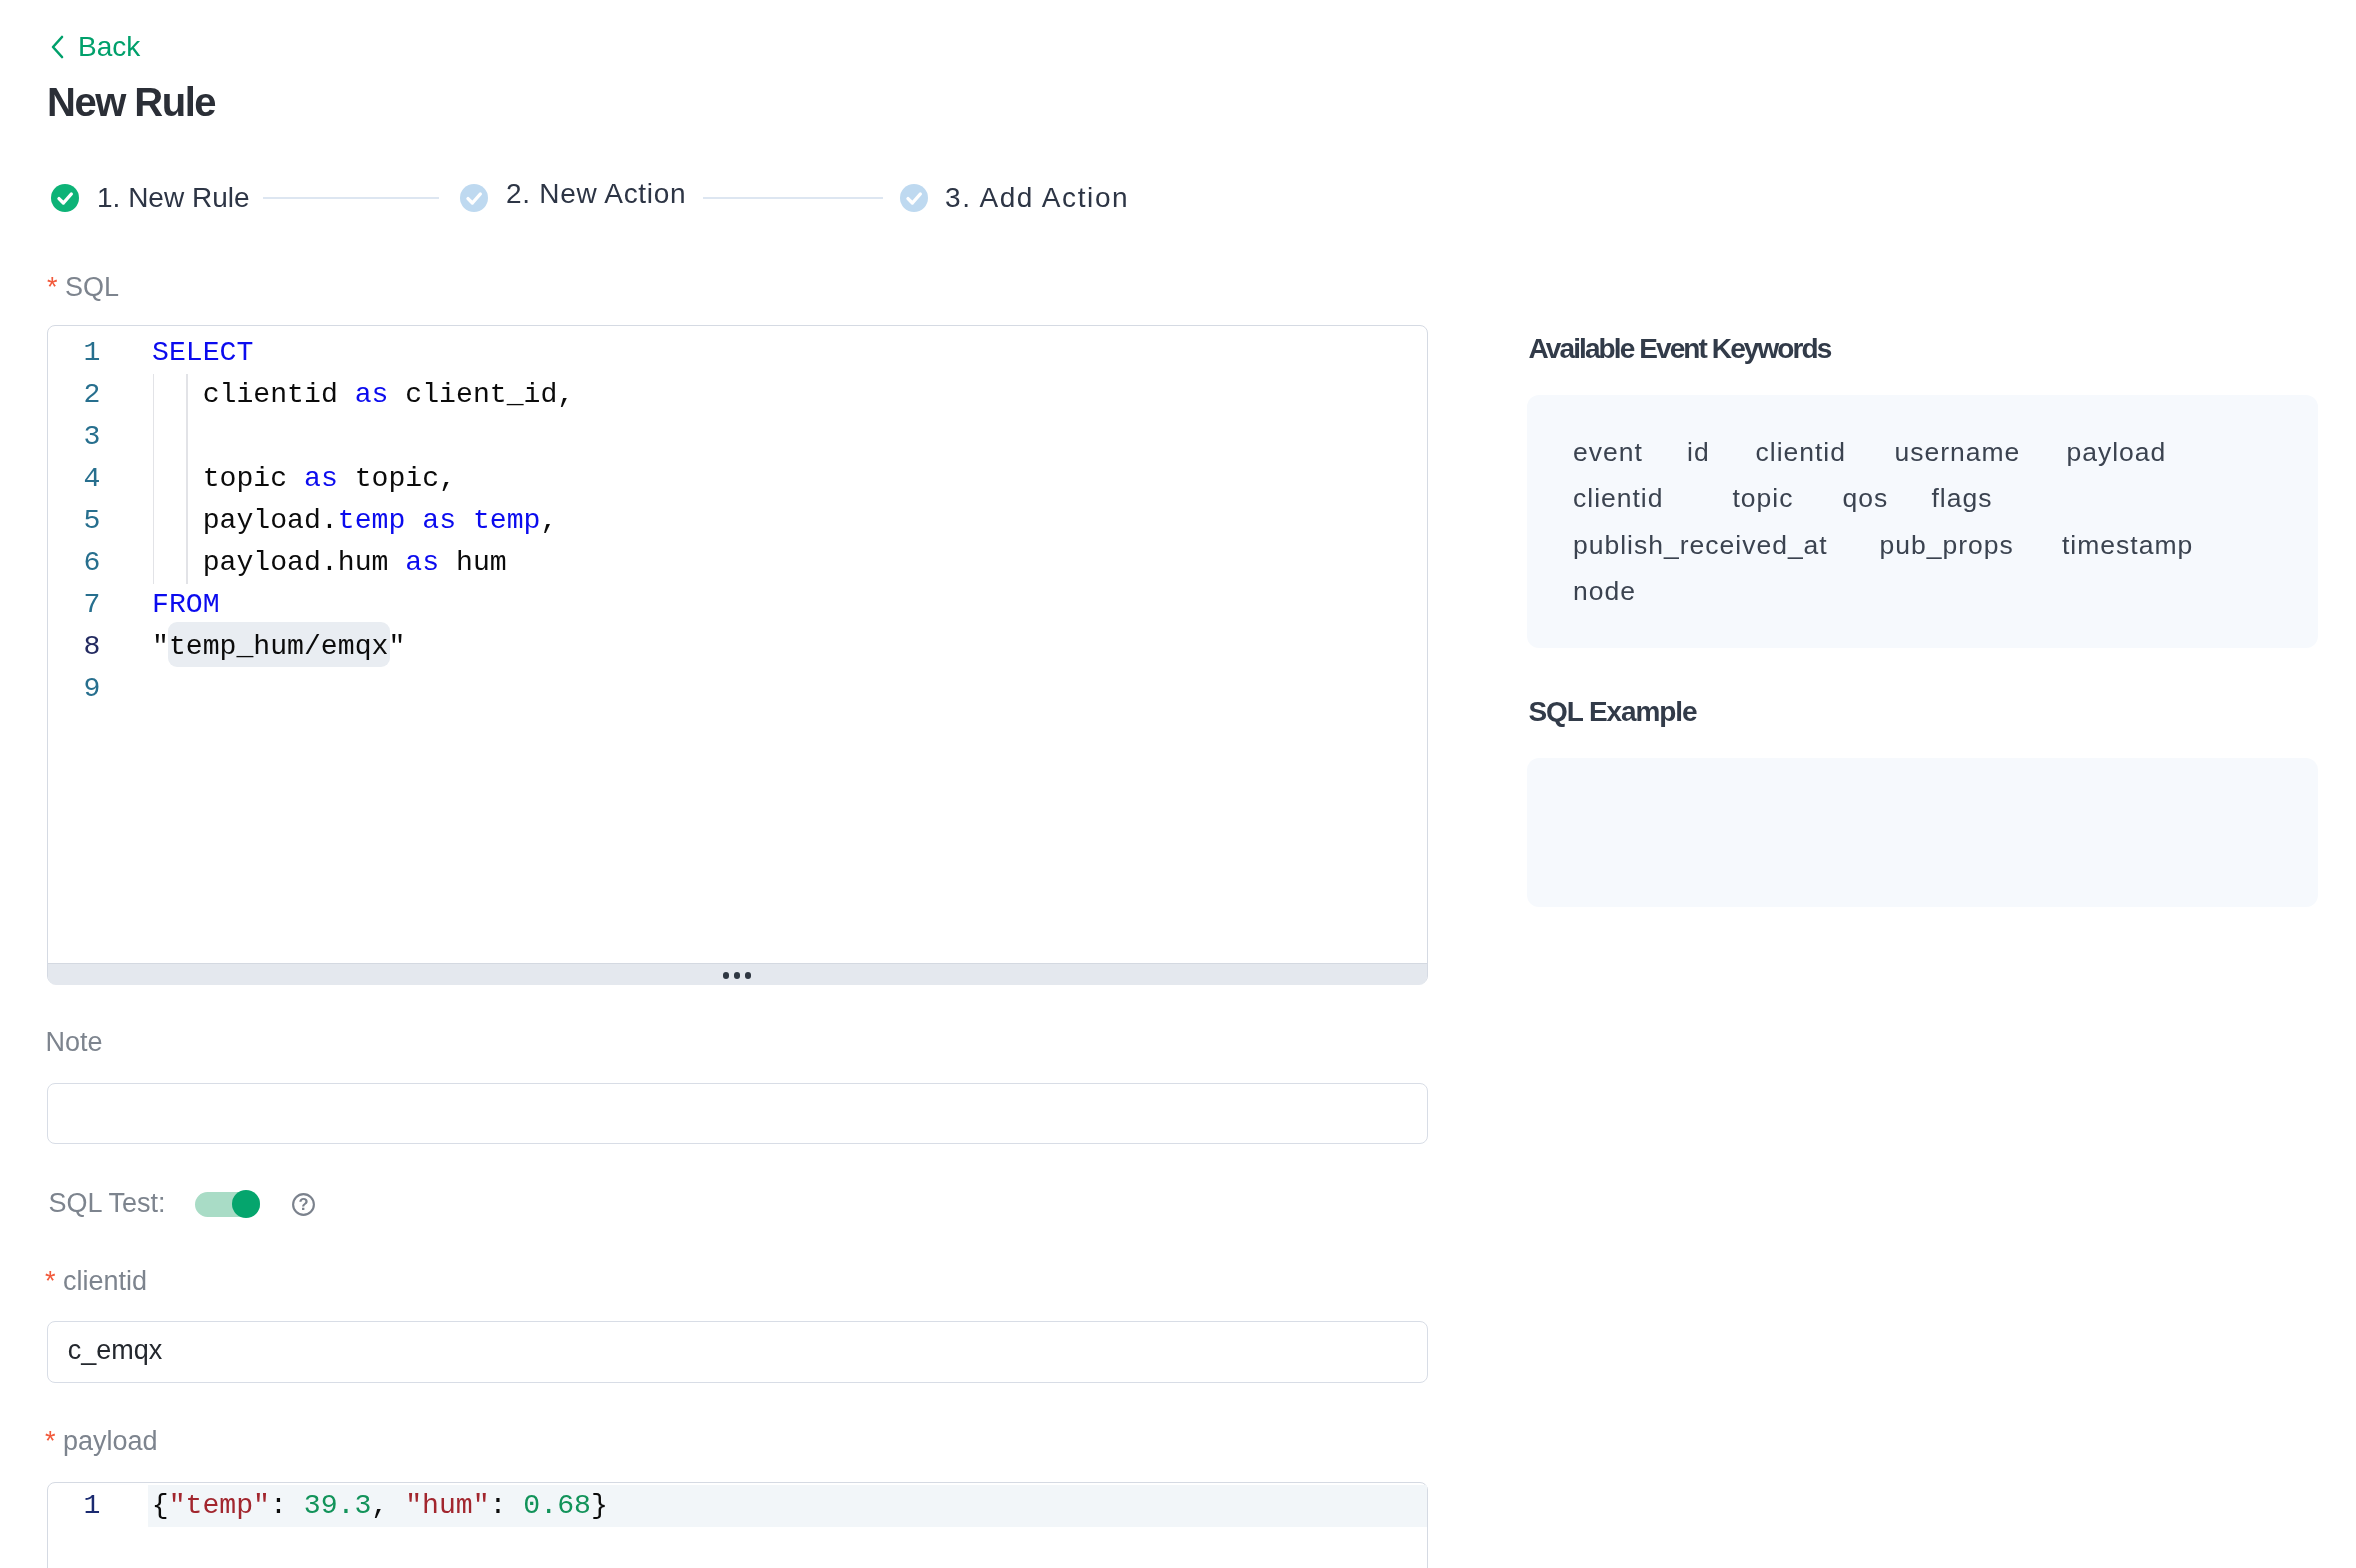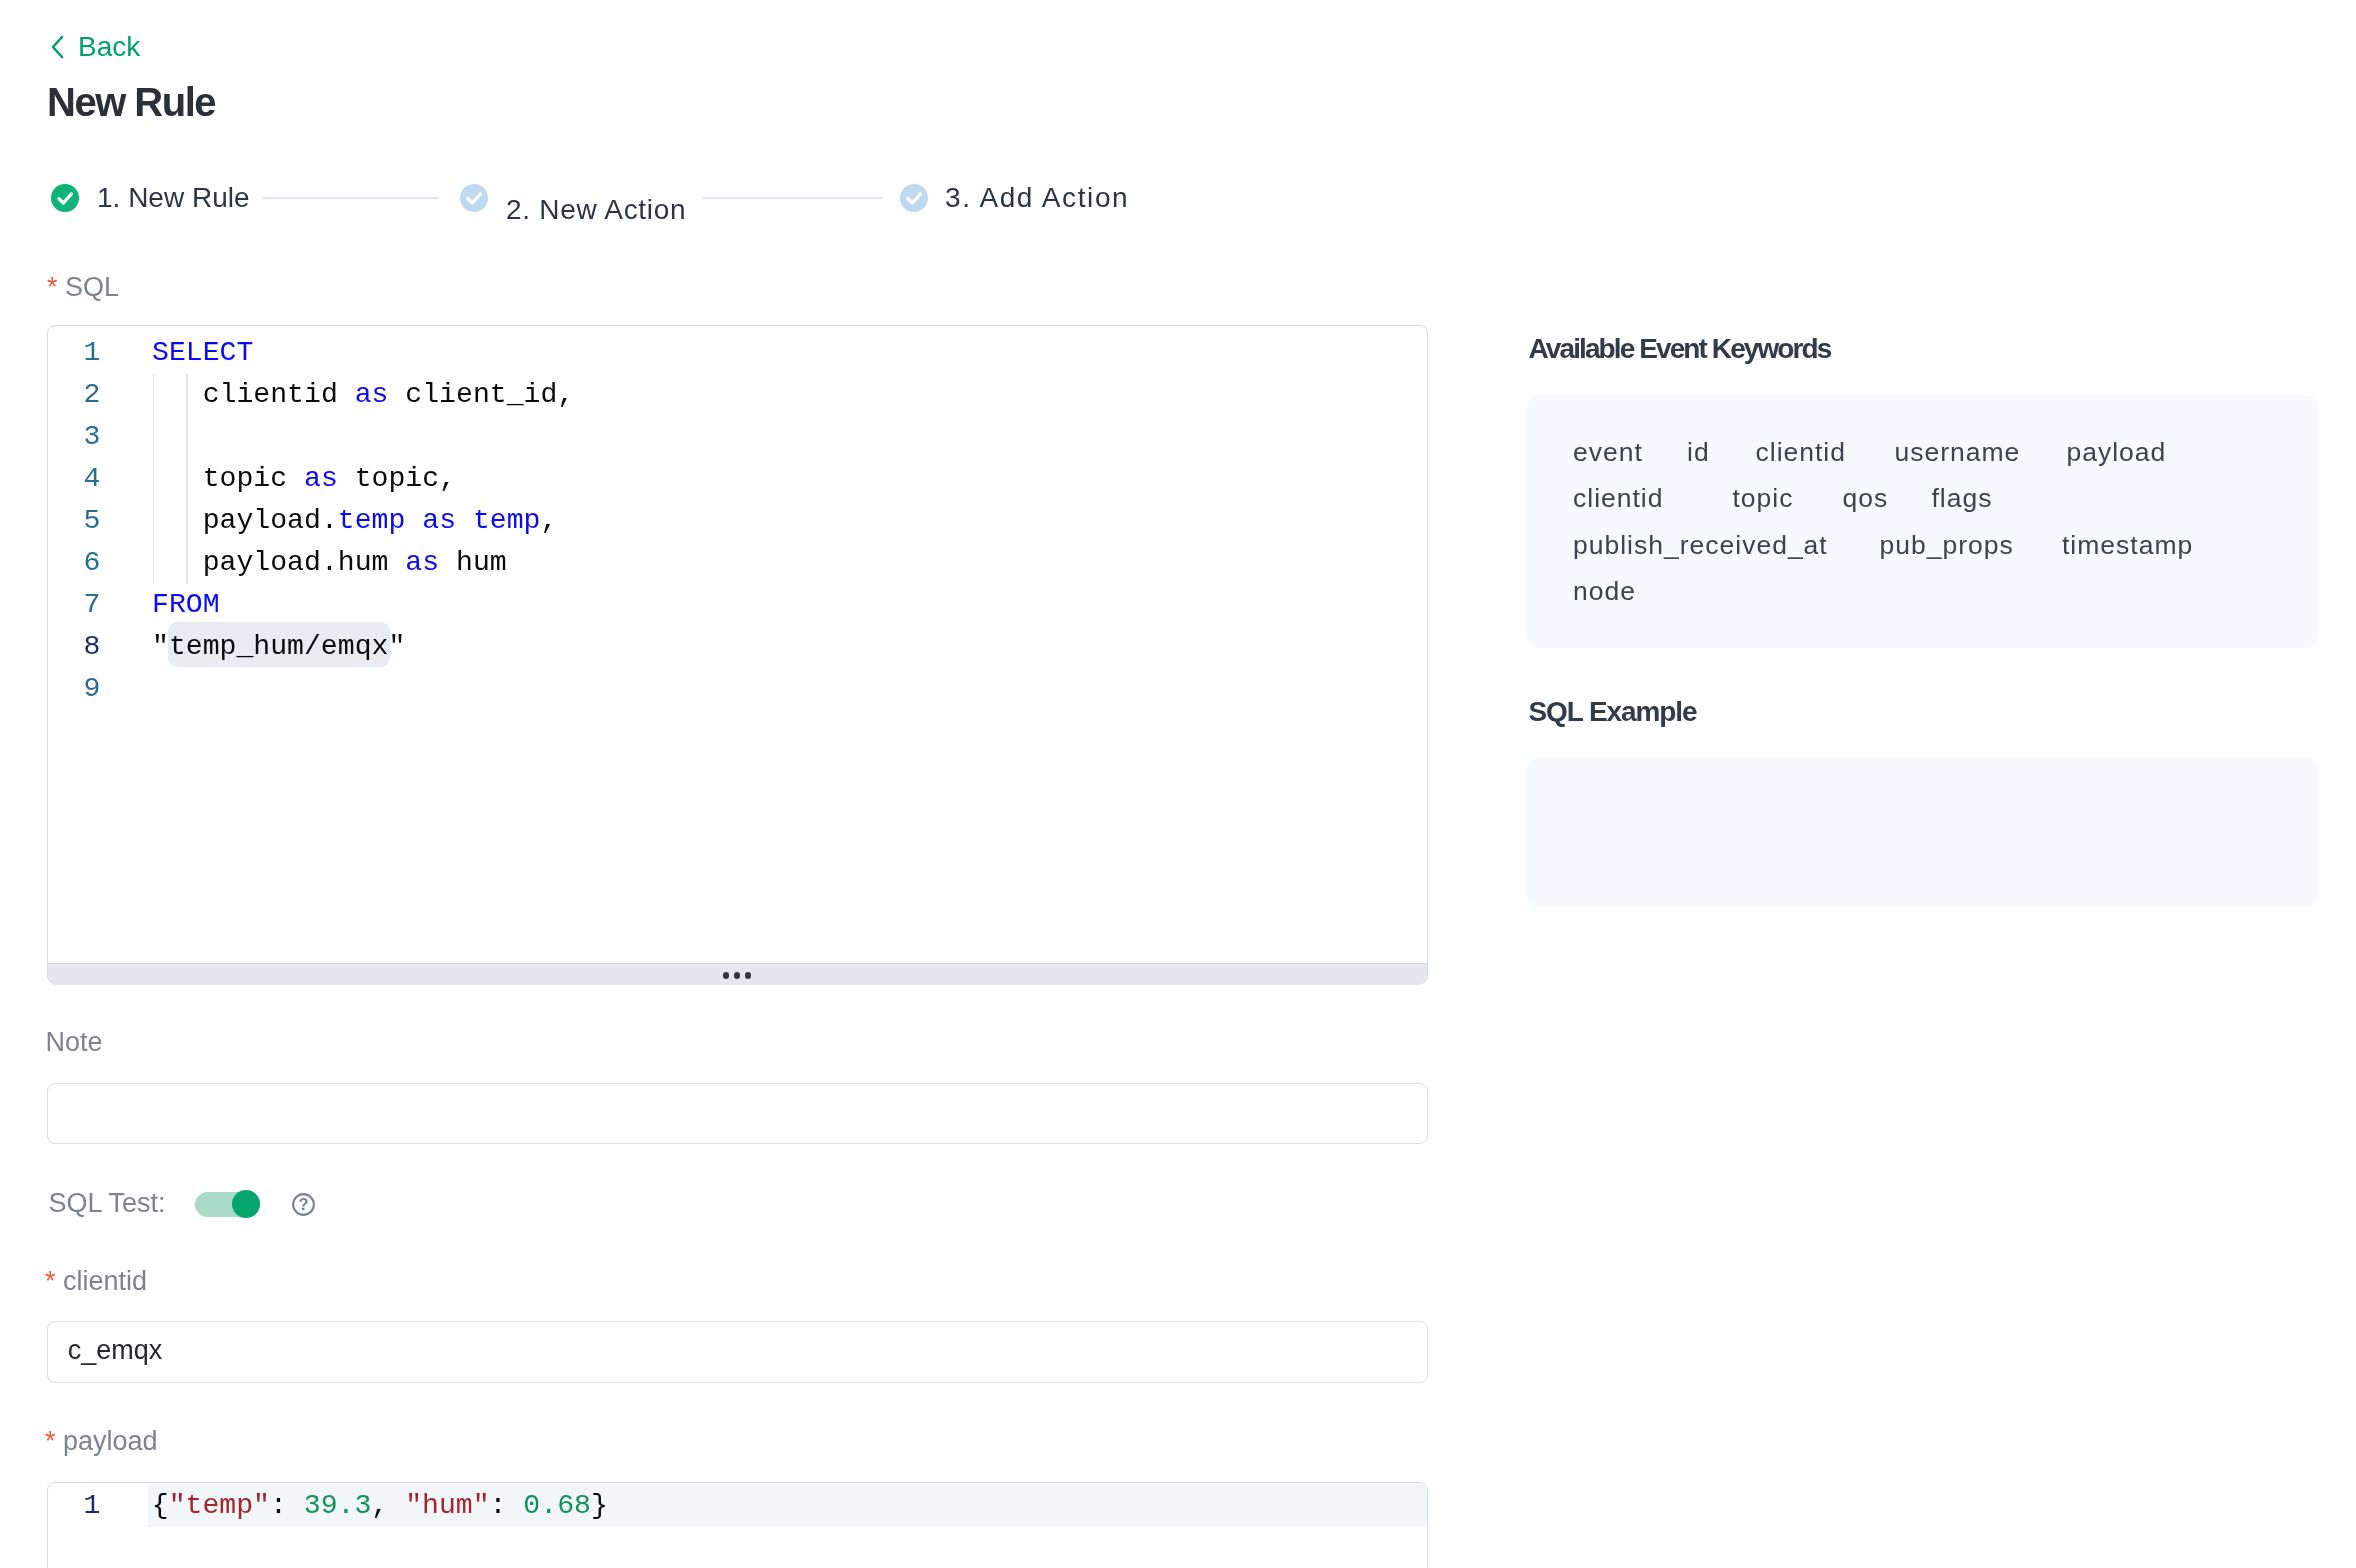--- a/index.html
+++ b/index.html
@@ -35,21 +35,21 @@
   <svg class="abs" style="left:50.5px;top:184px;" width="28" height="28" viewBox="0 0 28 28">
     <polyline points="8,14.6 12.4,19 20.3,10" fill="none" stroke="#ffffff" stroke-width="3.4" stroke-linecap="round" stroke-linejoin="round"></polyline>
   </svg>
   <div class="abs" style="left:97px;top:184px;font-size:28px;color:#2d3545;line-height:28px;">1. New Rule</div>
   <div class="abs" style="left:263px;top:197px;width:176px;height:2px;background:#dde6f1;"></div>
 
   <div class="abs" style="left:459.5px;top:184px;width:28px;height:28px;border-radius:50%;background:#bed9f0;"></div>
   <svg class="abs" style="left:459.5px;top:184px;" width="28" height="28" viewBox="0 0 28 28">
     <polyline points="8,14.6 12.4,19 20.3,10" fill="none" stroke="#ffffff" stroke-width="3.4" stroke-linecap="round" stroke-linejoin="round"></polyline>
   </svg>
-  <div class="abs" style="left:506px;top:196px;font-size:28px;color:#2d3545;line-height:28px;letter-spacing:0.7px;">2. New Action</div>
+  <div class="abs" style="left:506px;top:180px;font-size:28px;color:#2d3545;line-height:28px;letter-spacing:0.7px;">2. New Action</div>
   <div class="abs" style="left:703px;top:197px;width:180px;height:2px;background:#dde6f1;"></div>
 
   <div class="abs" style="left:899.5px;top:184px;width:28px;height:28px;border-radius:50%;background:#bed9f0;"></div>
   <svg class="abs" style="left:899.5px;top:184px;" width="28" height="28" viewBox="0 0 28 28">
     <polyline points="8,14.6 12.4,19 20.3,10" fill="none" stroke="#ffffff" stroke-width="3.4" stroke-linecap="round" stroke-linejoin="round"></polyline>
   </svg>
   <div class="abs" style="left:945px;top:184px;font-size:28px;color:#2d3545;line-height:28px;letter-spacing:1.6px;">3. Add Action</div>
 
   <div class="abs" style="left:47px;top:274.4px;"><span class="ast">*</span><span class="lbl"> SQL</span></div>
 

